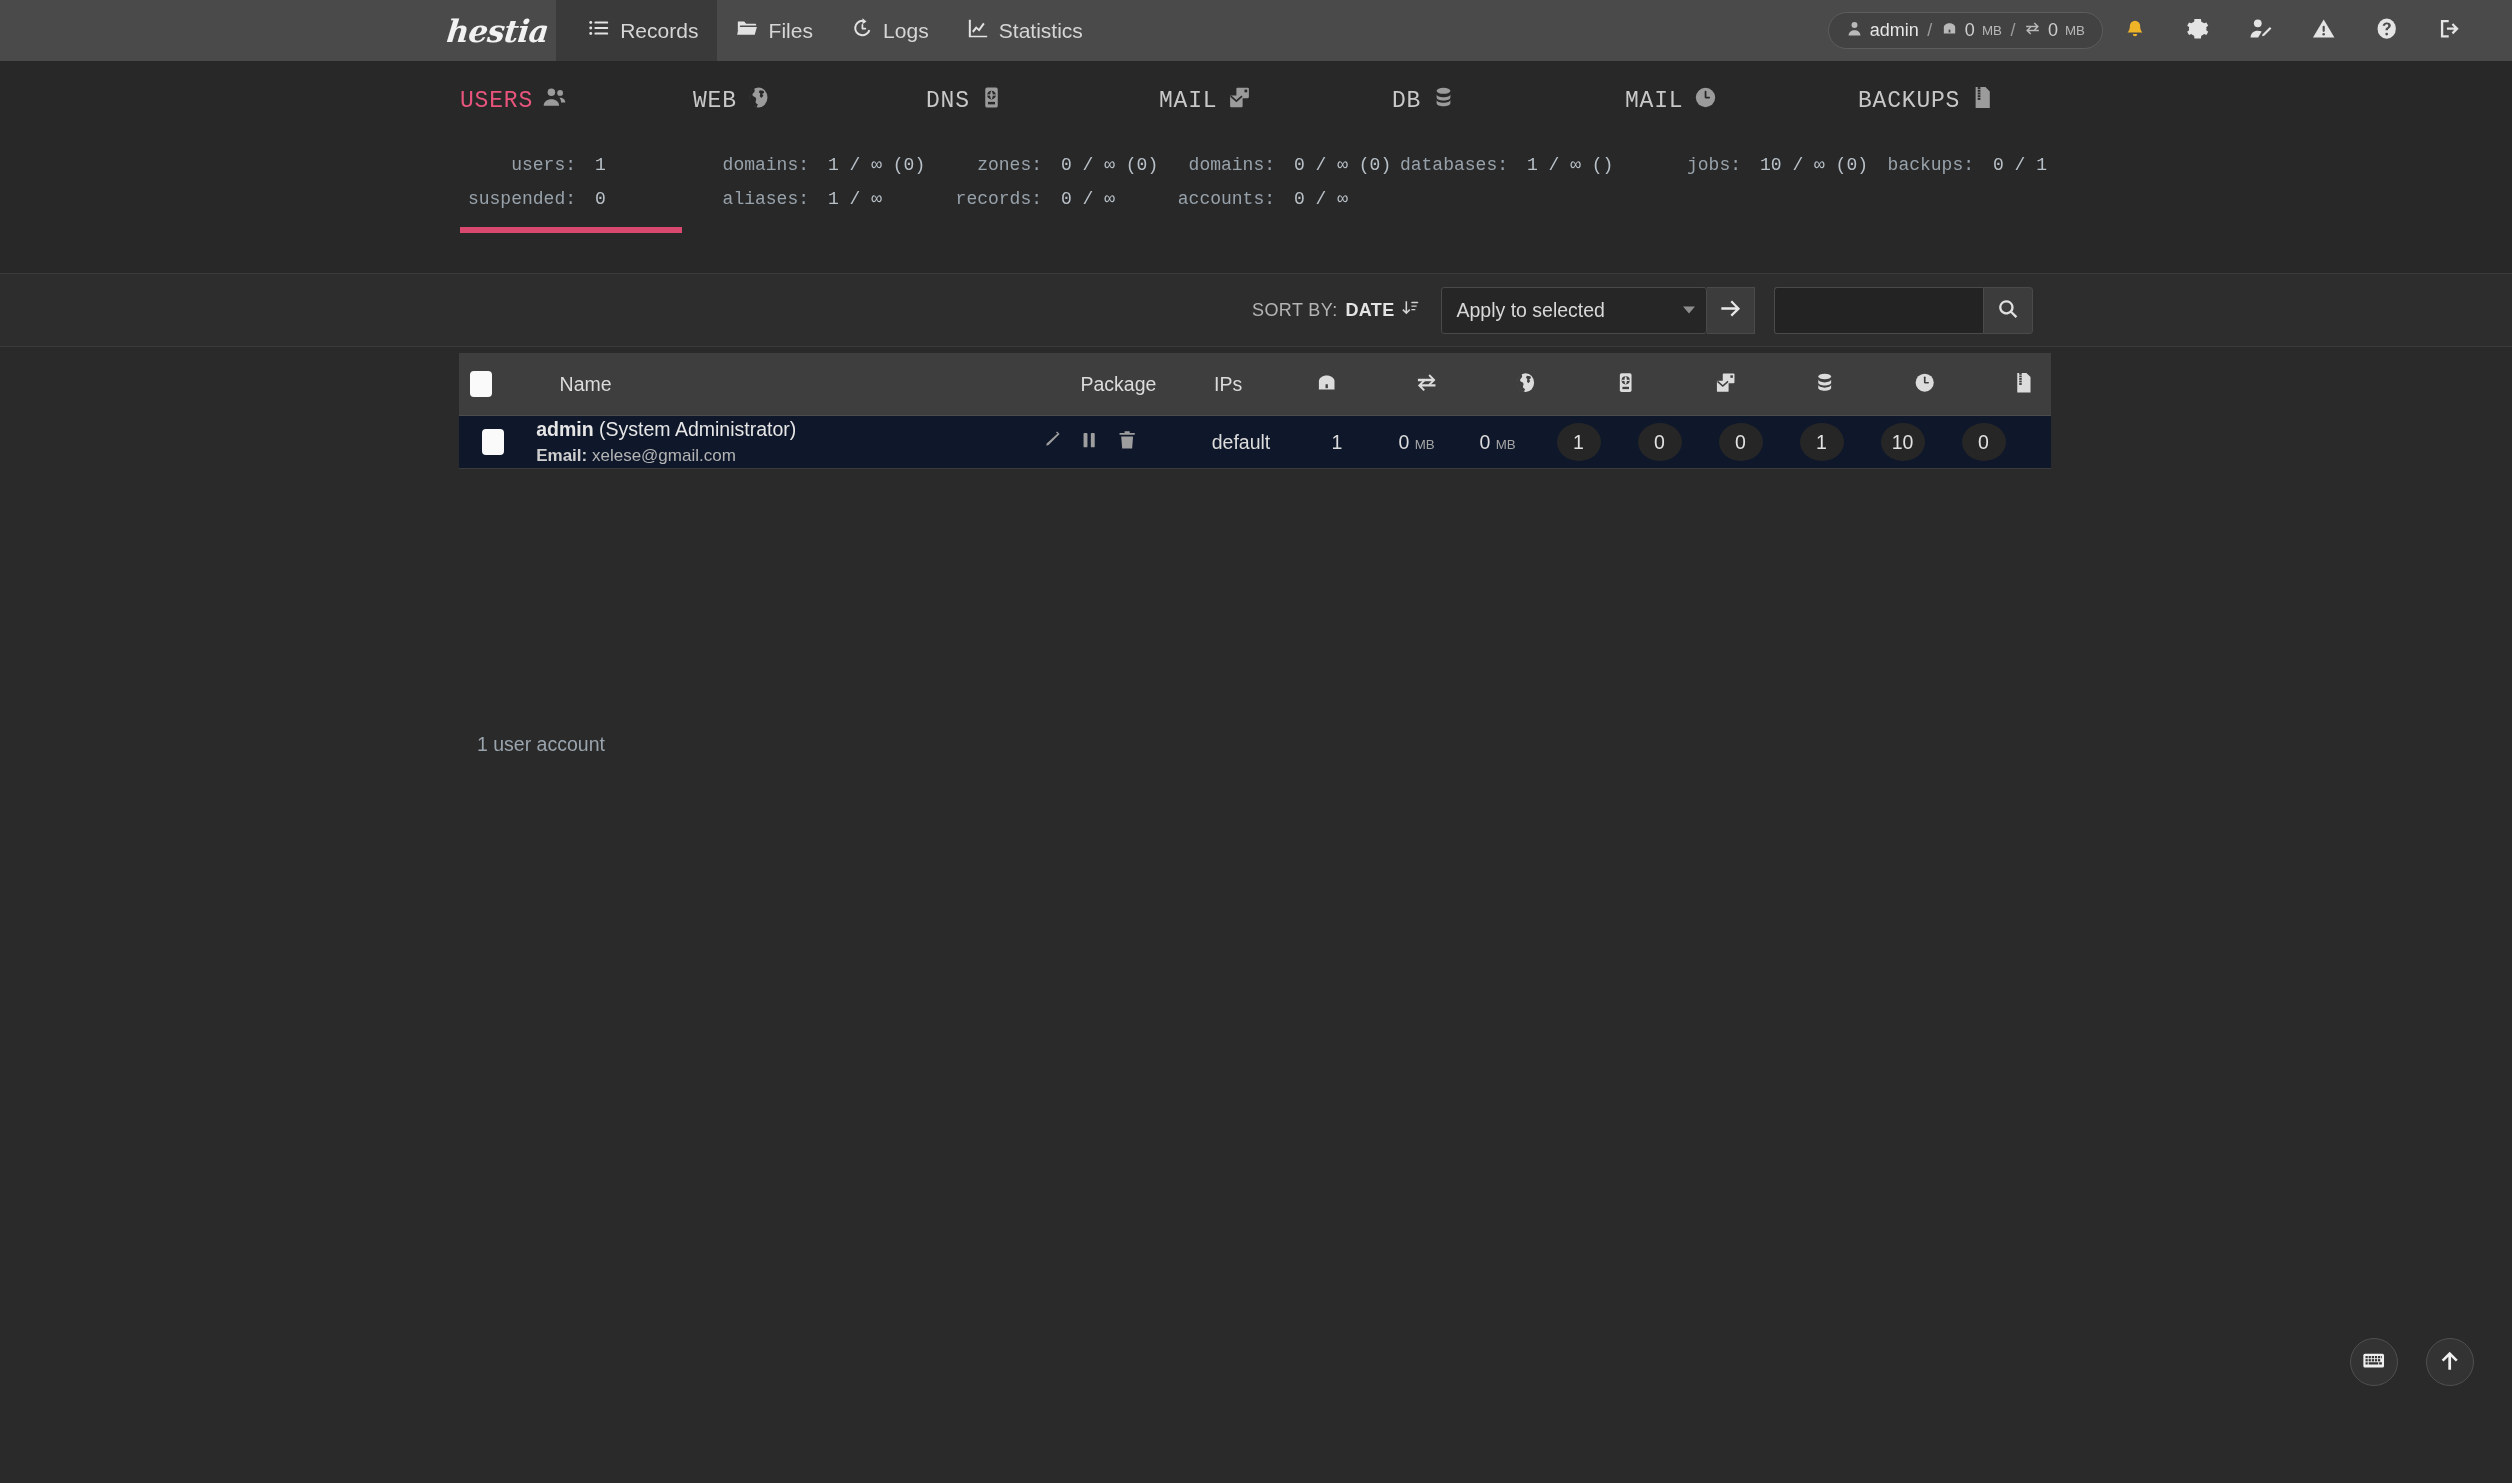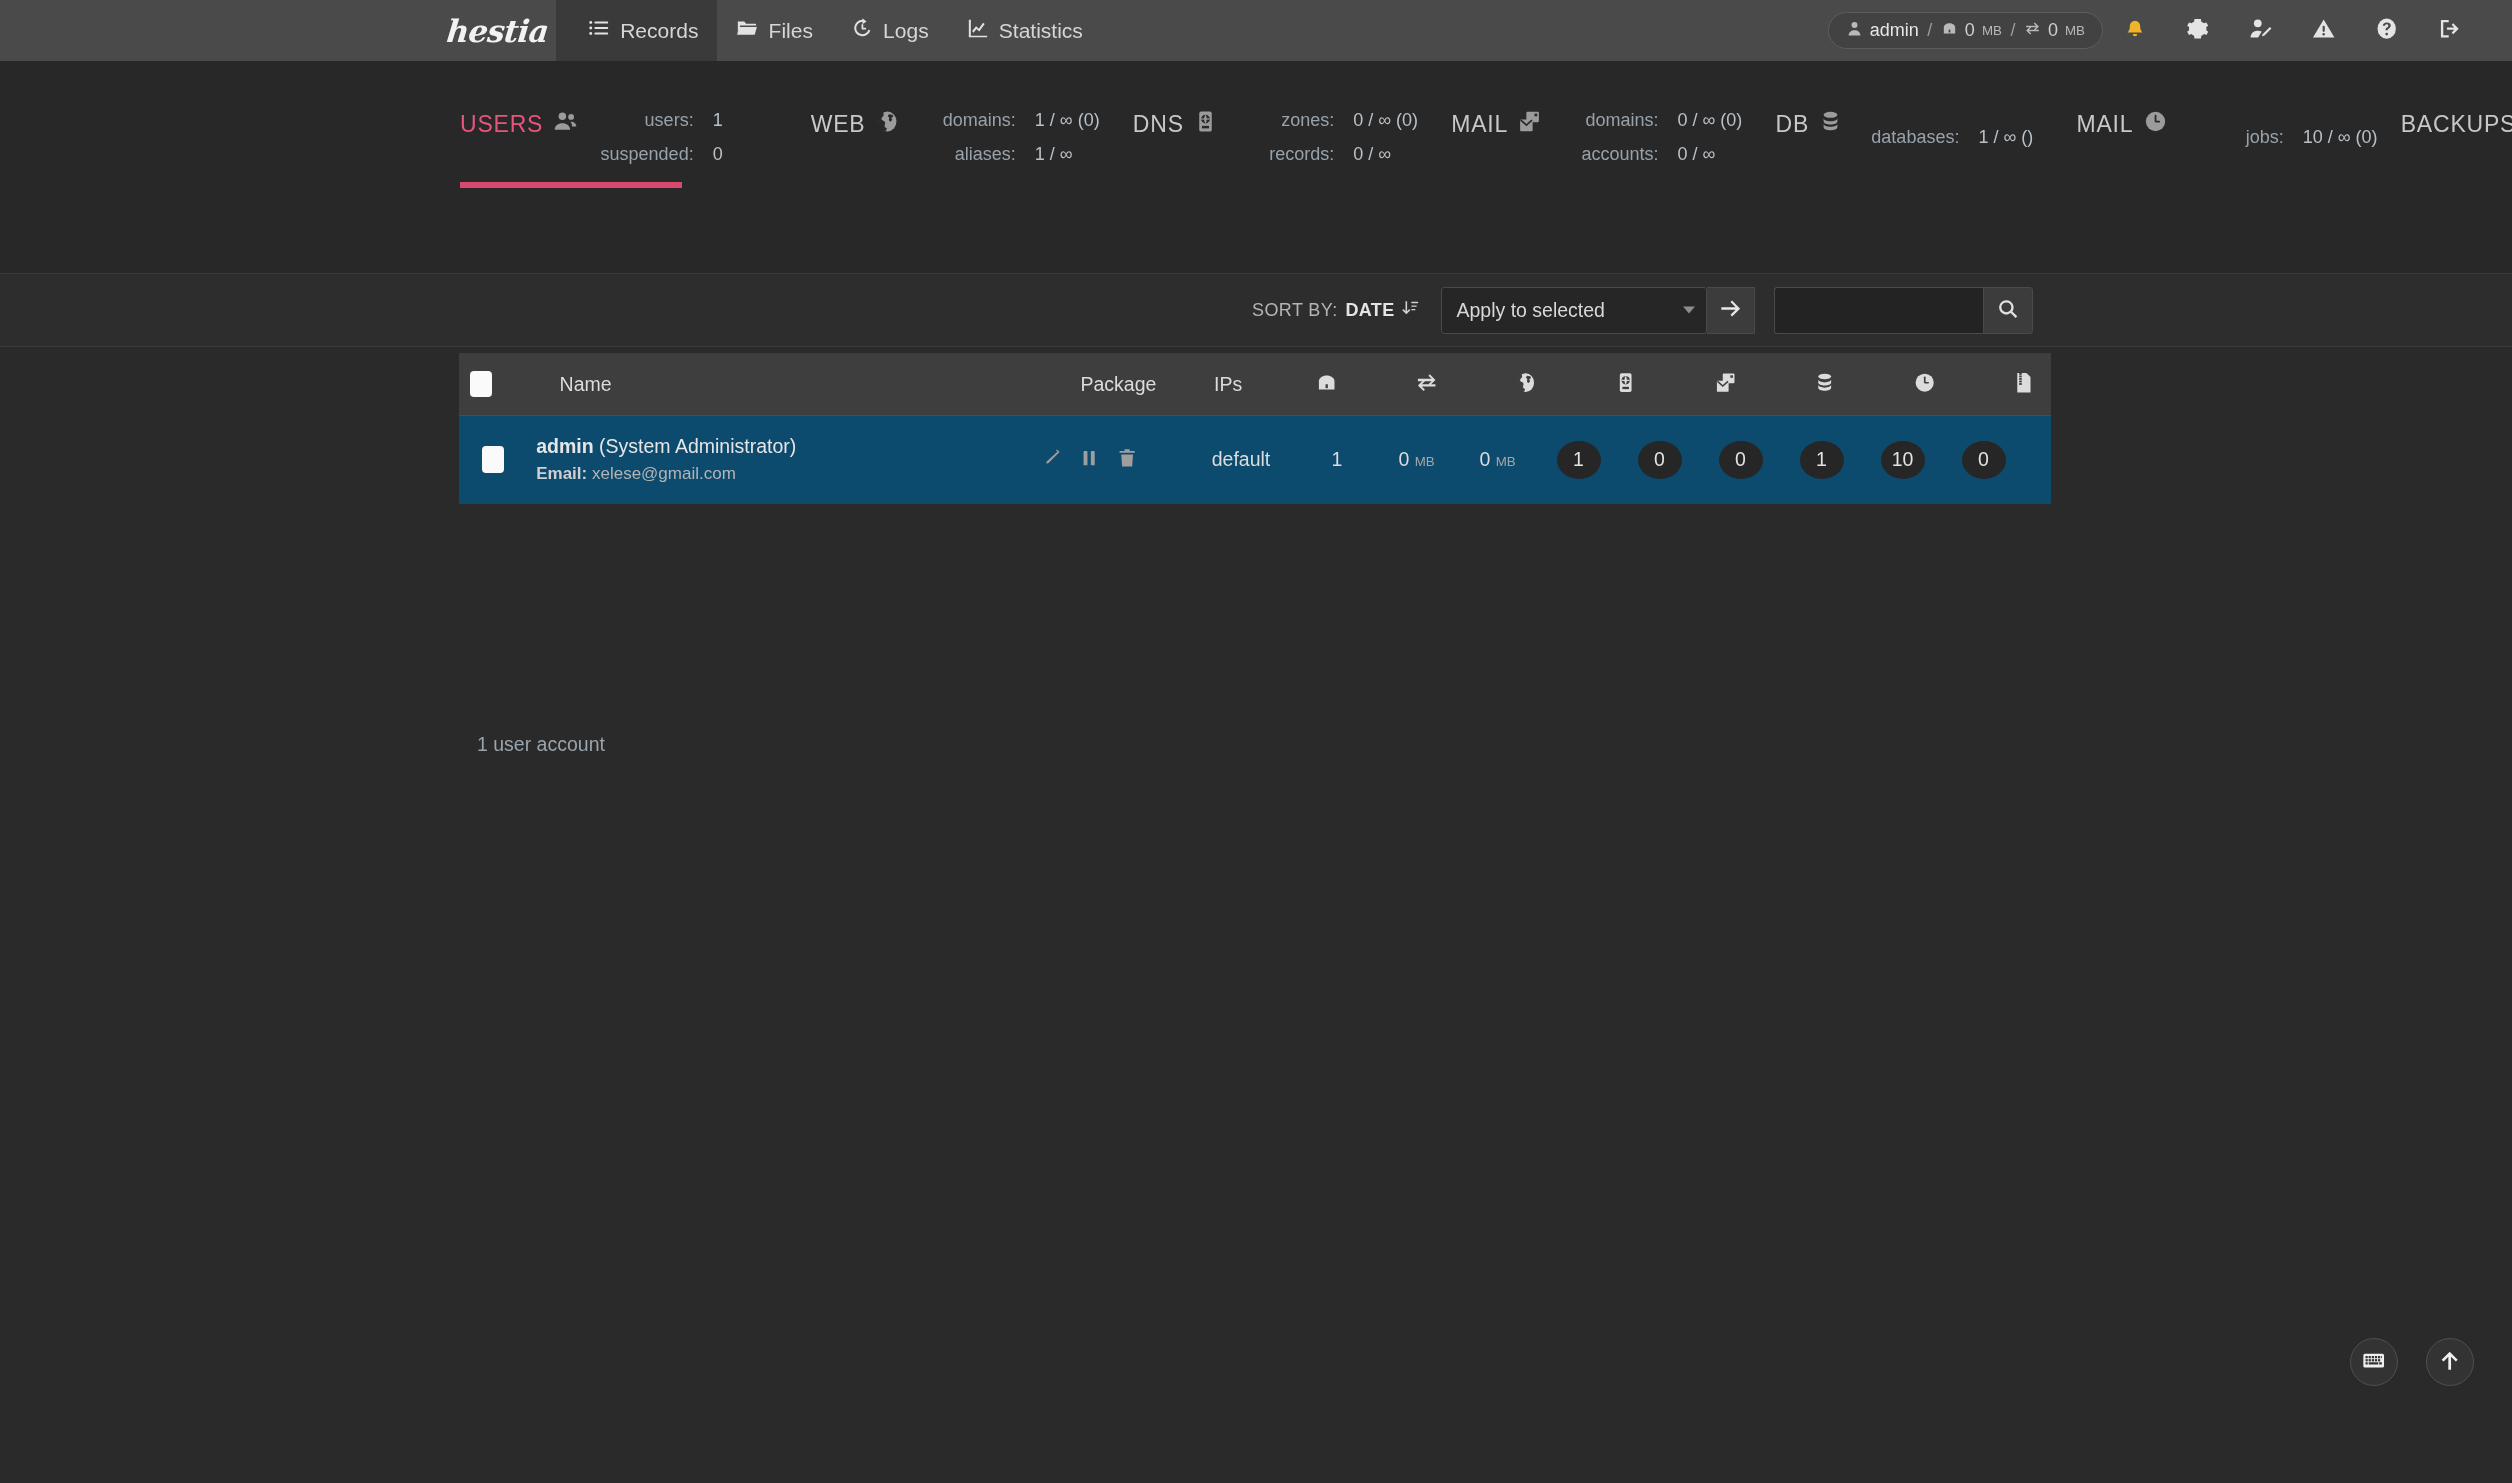--- a/index.html
+++ b/index.html
@@ -85,24 +85,24 @@
   }
   .stats-inner {
     display: flex;
     padding-top: 17px;
     margin-left: 460px;
     width: 1595px;
   }
   .stat-col {
     flex: 1;
     display: flex;
-    flex-direction: row;
-    align-items: center;
+    flex-direction: column;
     position: relative;
     cursor: pointer;
+    font-family: Liberation Mono, monospace;
   }
   .stat-title {
     display: flex; align-items: center; gap: 9.4px;
     font-size: 23px;
     letter-spacing: 0.8px;
     color: #c8c8c8;
     height: 45px;
   }
   .stat-col.active .stat-title { color: #e8547c; }
   .stat-title svg { width: 25px; height: 25px; fill: #9b9b9b; }
@@ -226,22 +226,22 @@
   }
   .thead {
     display: flex; align-items: center;
     height: 63px;
     background: #3e3e3e;
     border-bottom: 0.8px solid #4c4c4c;
     gap: 46px;
   }
   .trow {
     display: flex; align-items: center;
-    height: 88px;
-    background: #0c4a6e;
+    height: 53px;
+    background: #0f172a;
     border-bottom: 0.8px solid #3a3a3a;
   }
   .cb-cell { width: 67px; display: flex; justify-content: center; }
   .cbox {
     width: 22px; height: 26.6px;
     background: #fafafa;
     border-radius: 3.9px;
     cursor: pointer;
   }
   .c-name { width: 516px; padding-left: 10.2px; }

